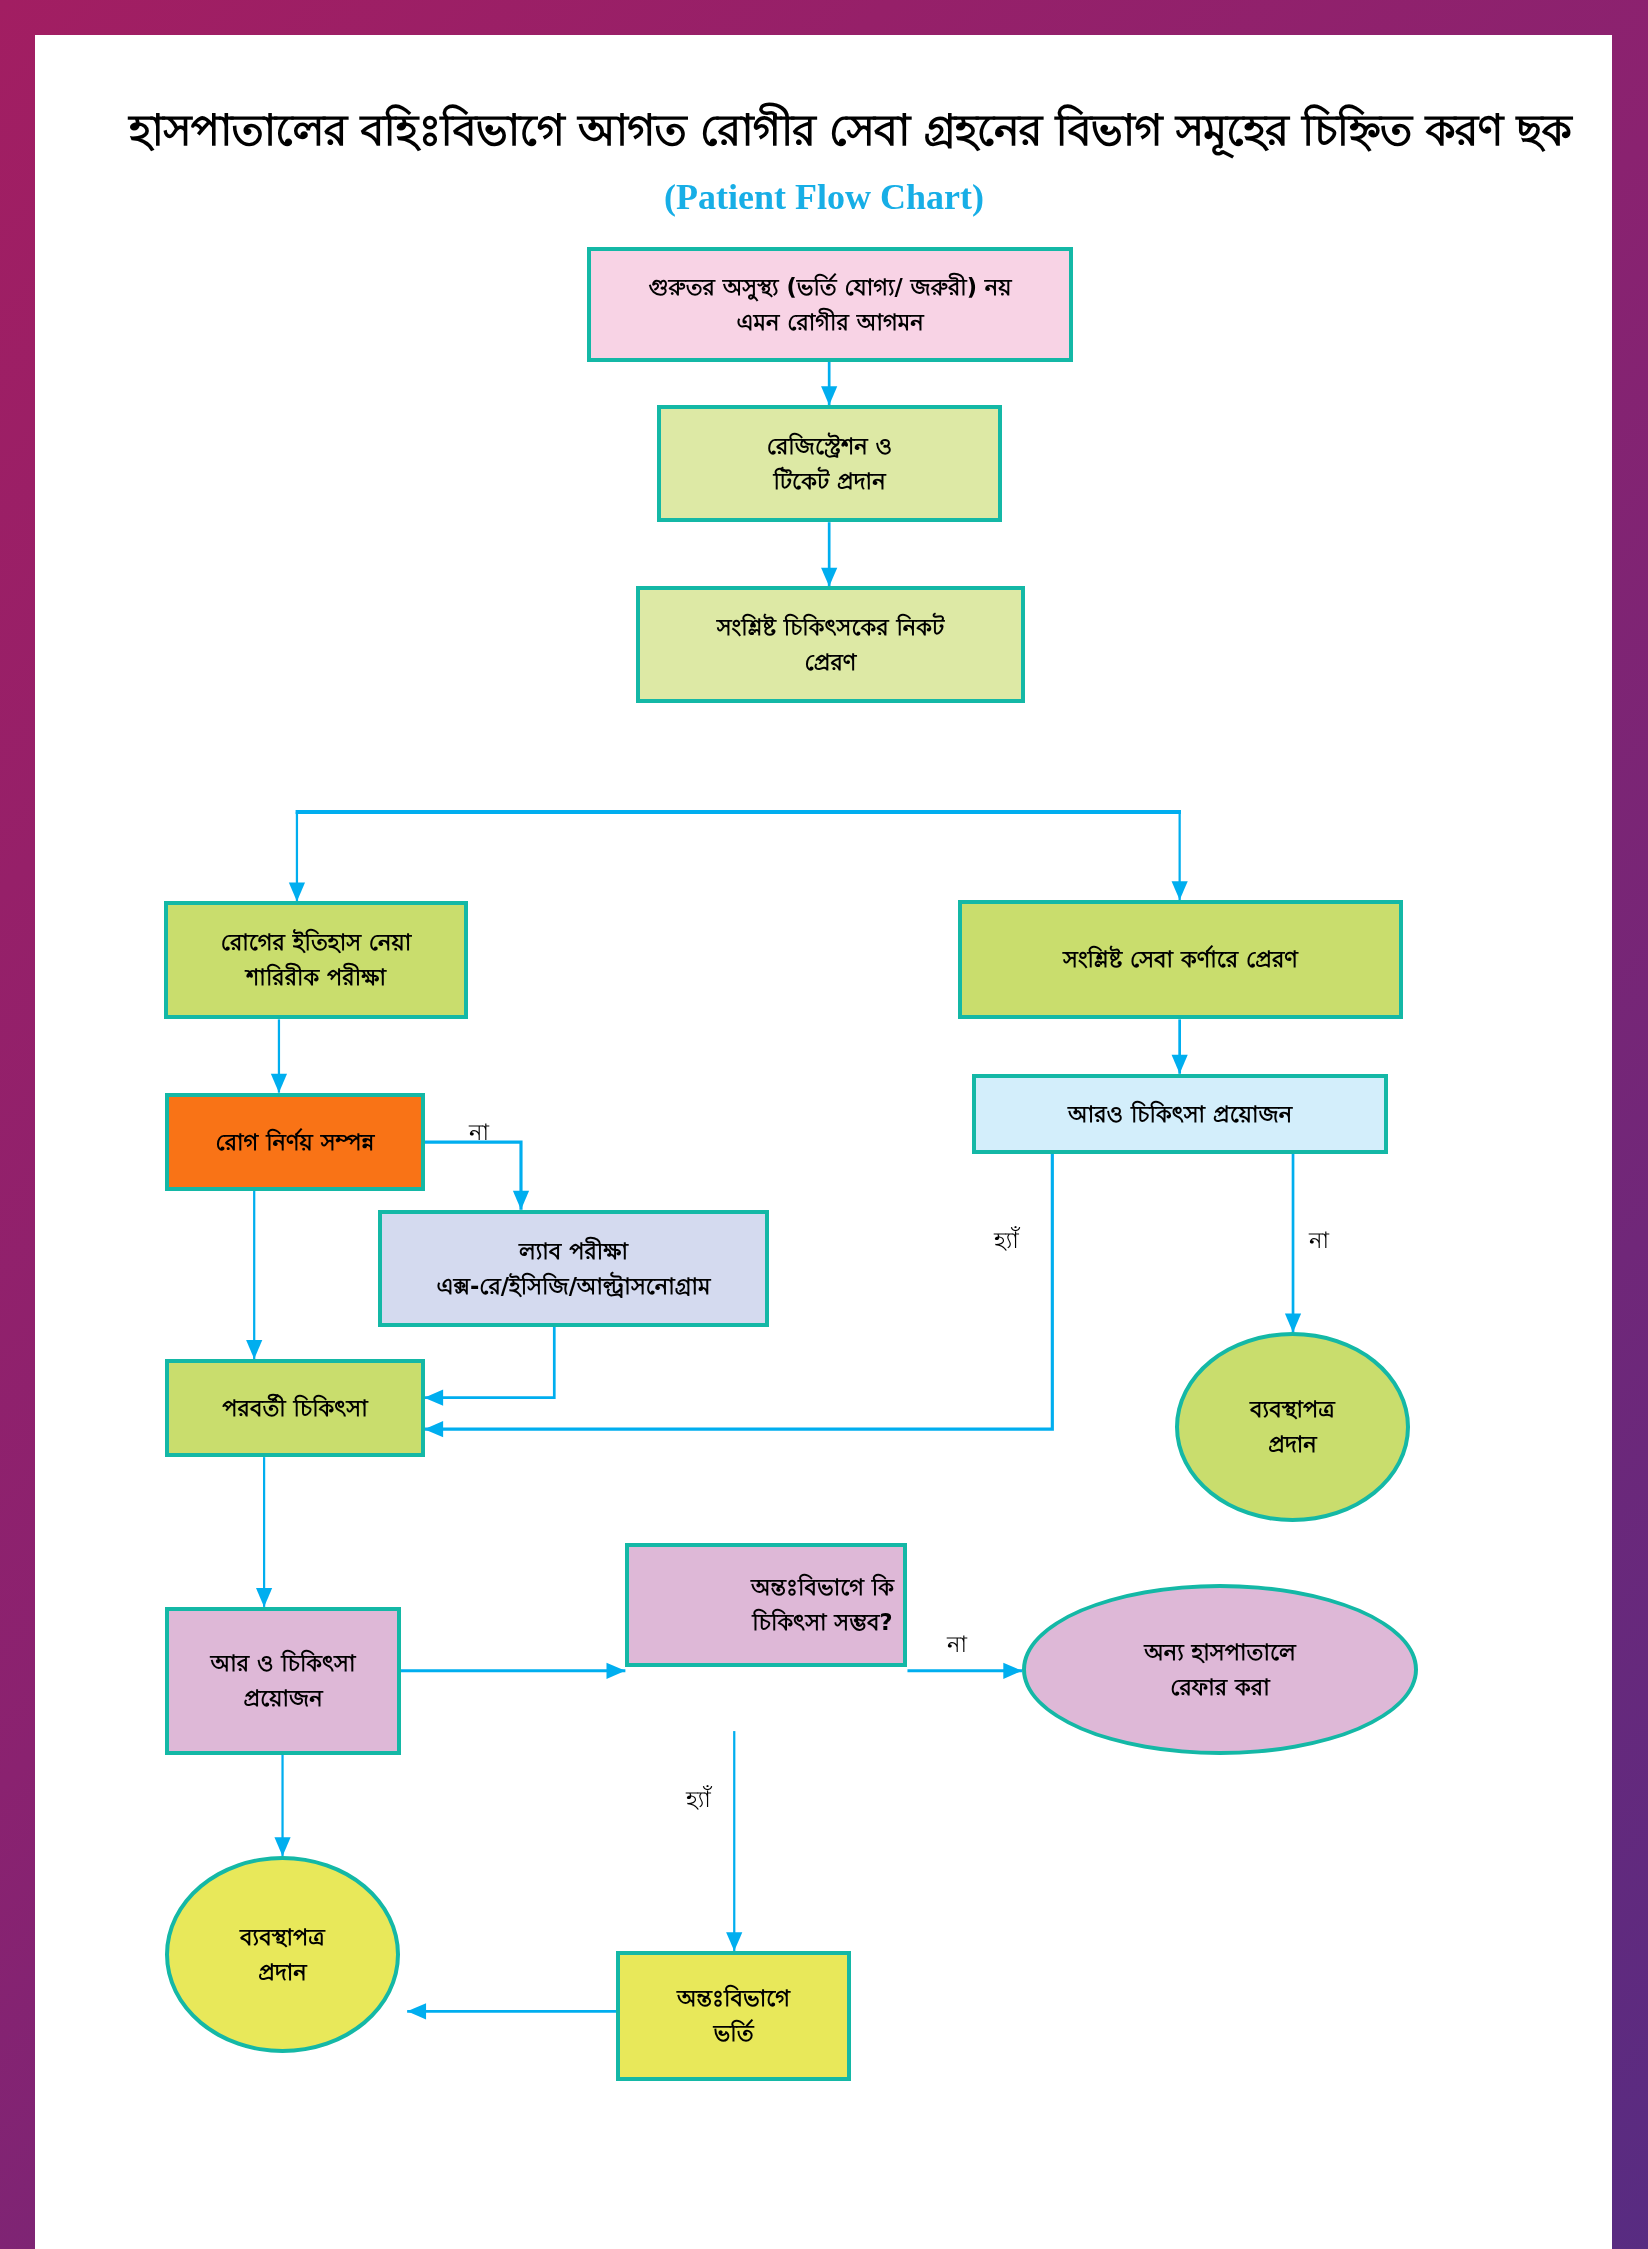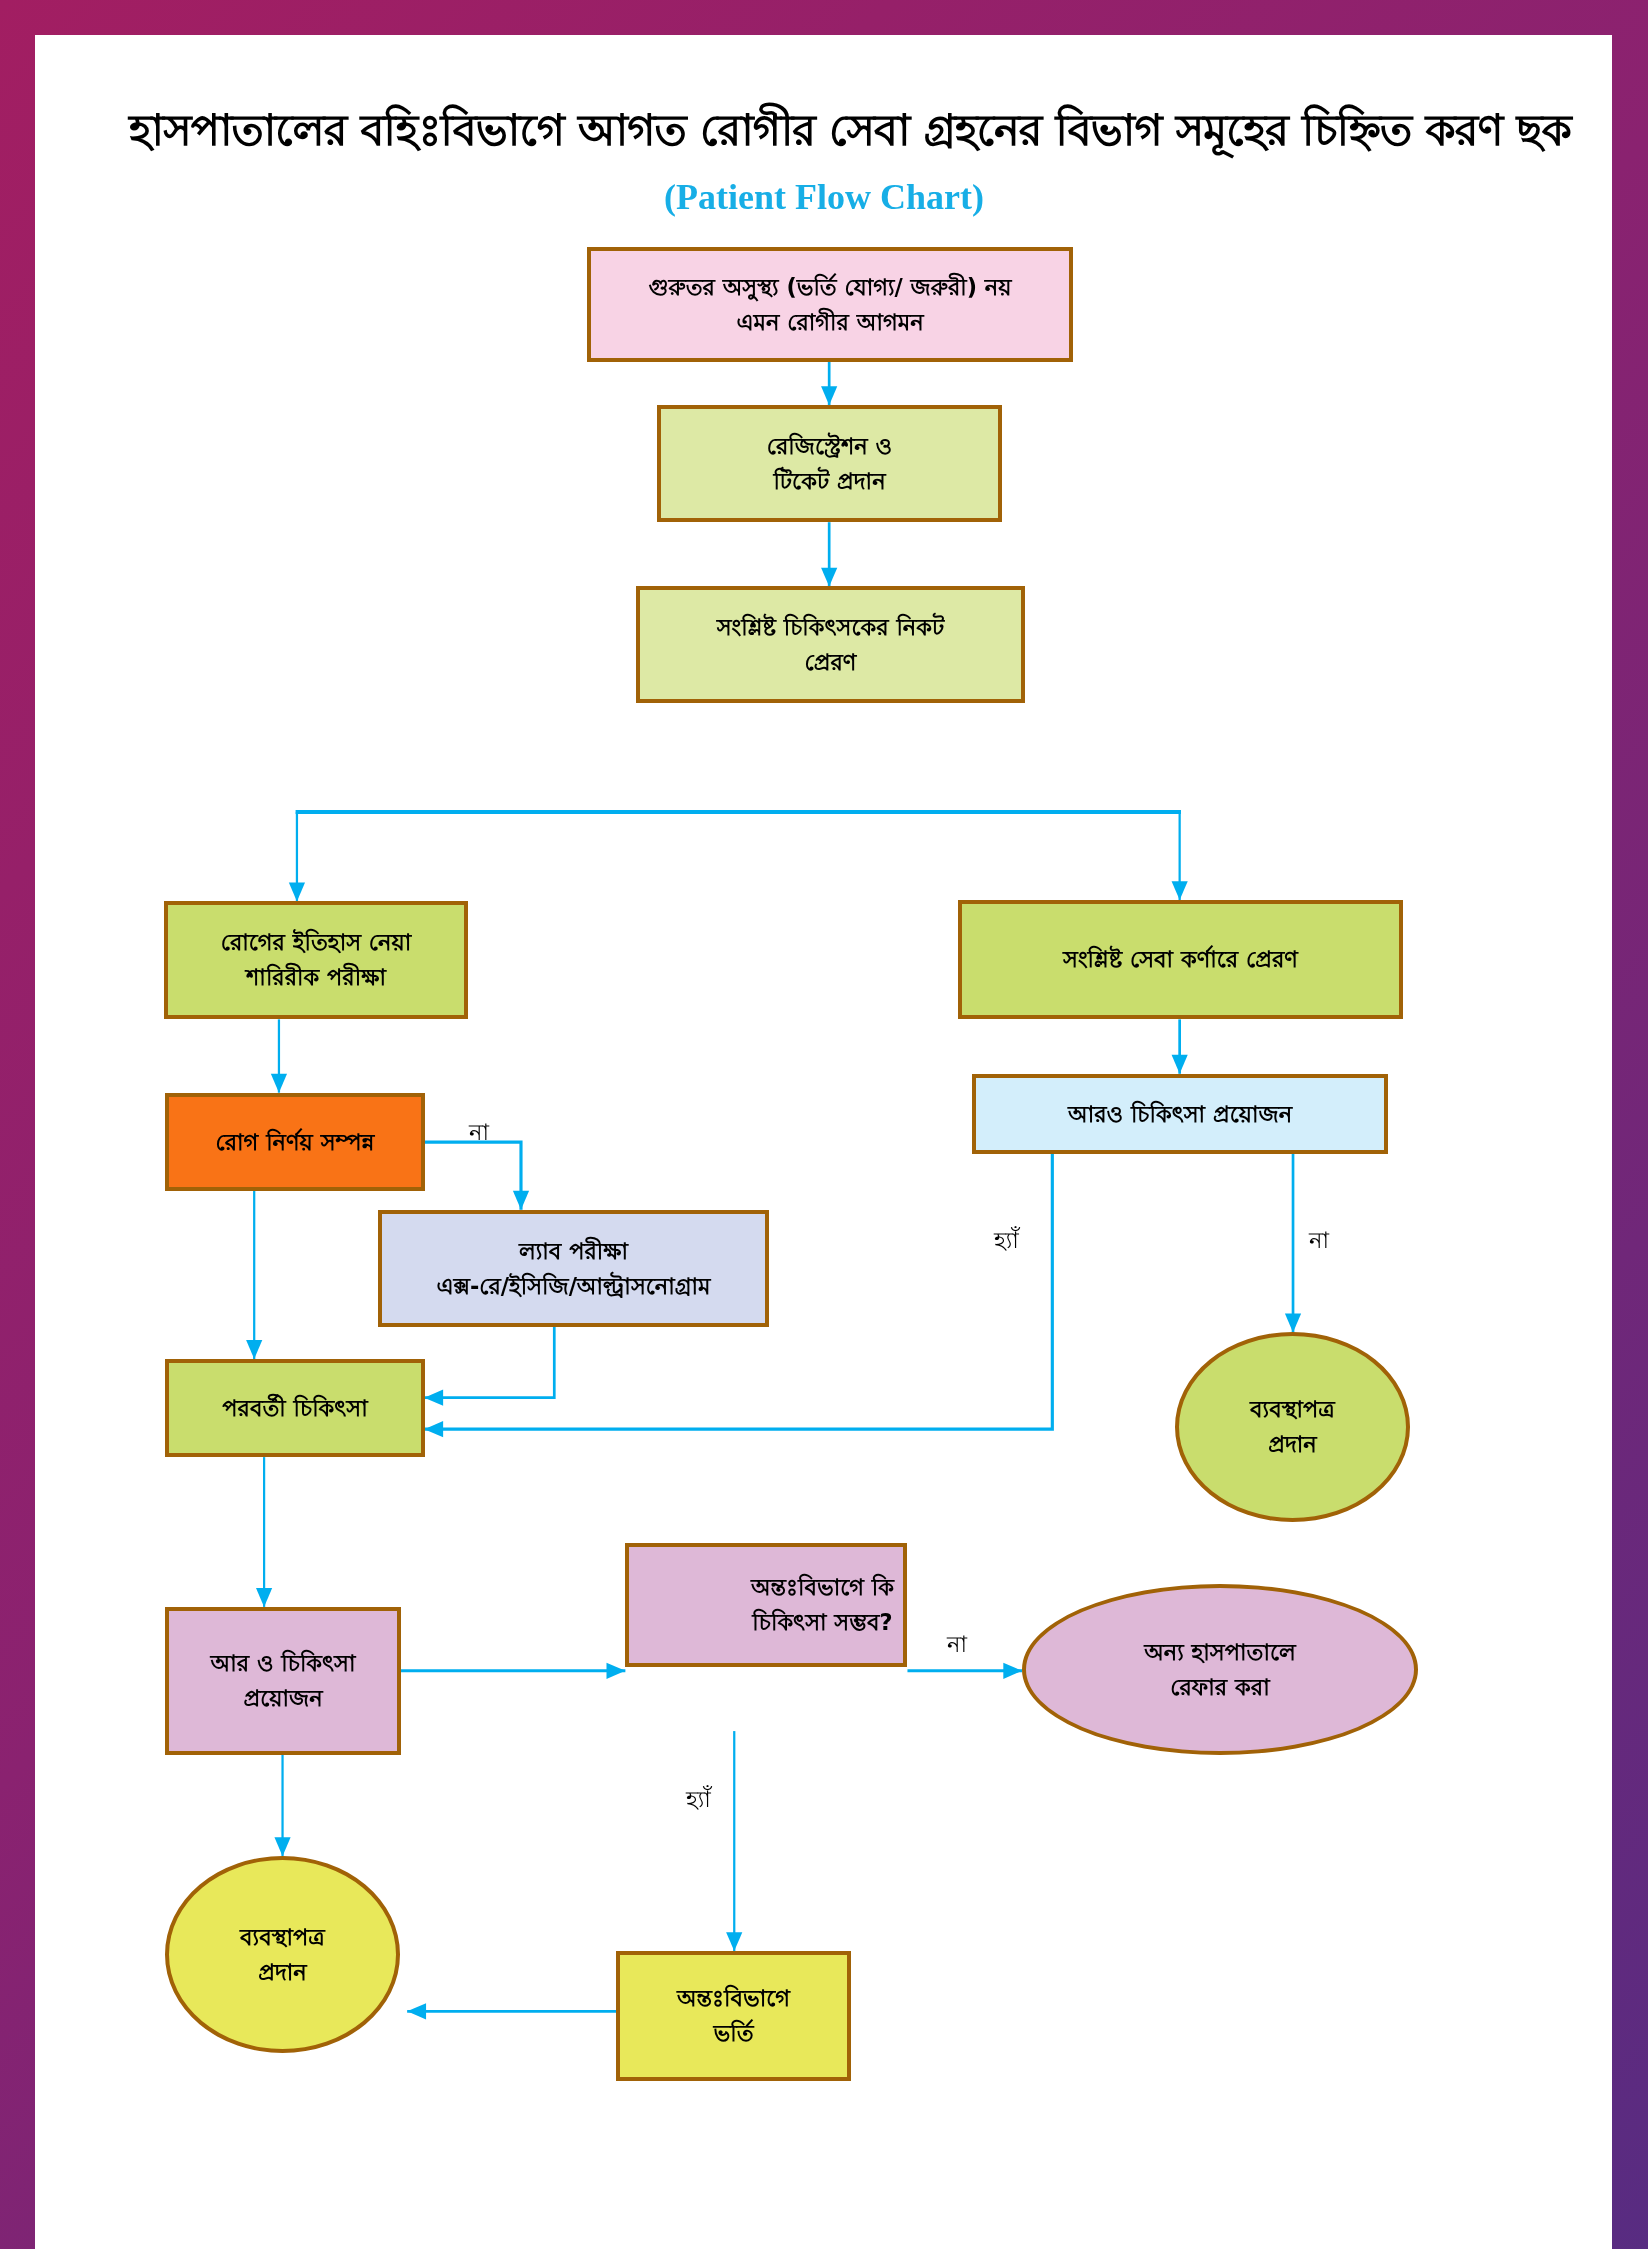--- a/index.html
+++ b/index.html
@@ -16,21 +16,21 @@
       position: absolute; left: 0; top: 98px; width: 1648px; text-align: center;
       font-family: "DejaVu Sans", sans-serif; font-weight: bold; font-size: 43px;
       color: #000; letter-spacing: -0.9px; white-space: nowrap; padding-left: 26px;
     }
     .subtitle {
       position: absolute; left: 0; top: 176px; width: 1648px; text-align: center;
       font-family: "Liberation Serif", serif; font-weight: bold; font-size: 36px;
       color: #17AEE6;
     }
     .node {
-      position: absolute; box-sizing: border-box; border: 4px solid #a16207;
+      position: absolute; box-sizing: border-box; border: 4px solid #14b8a6;
       display: flex; align-items: center; justify-content: center; text-align: center;
       font-family: "DejaVu Sans", sans-serif; font-weight: bold; font-size: 22.5px;
       line-height: 1.55; color: #000; padding: 4.5px 9px;
     }
     .node span { white-space: pre-line; }
     .ellipse { border-radius: 50%; }
     .label {
       position: absolute; font-family: "DejaVu Sans", sans-serif; font-size: 22.5px;
       color: #000; white-space: nowrap;
     }

